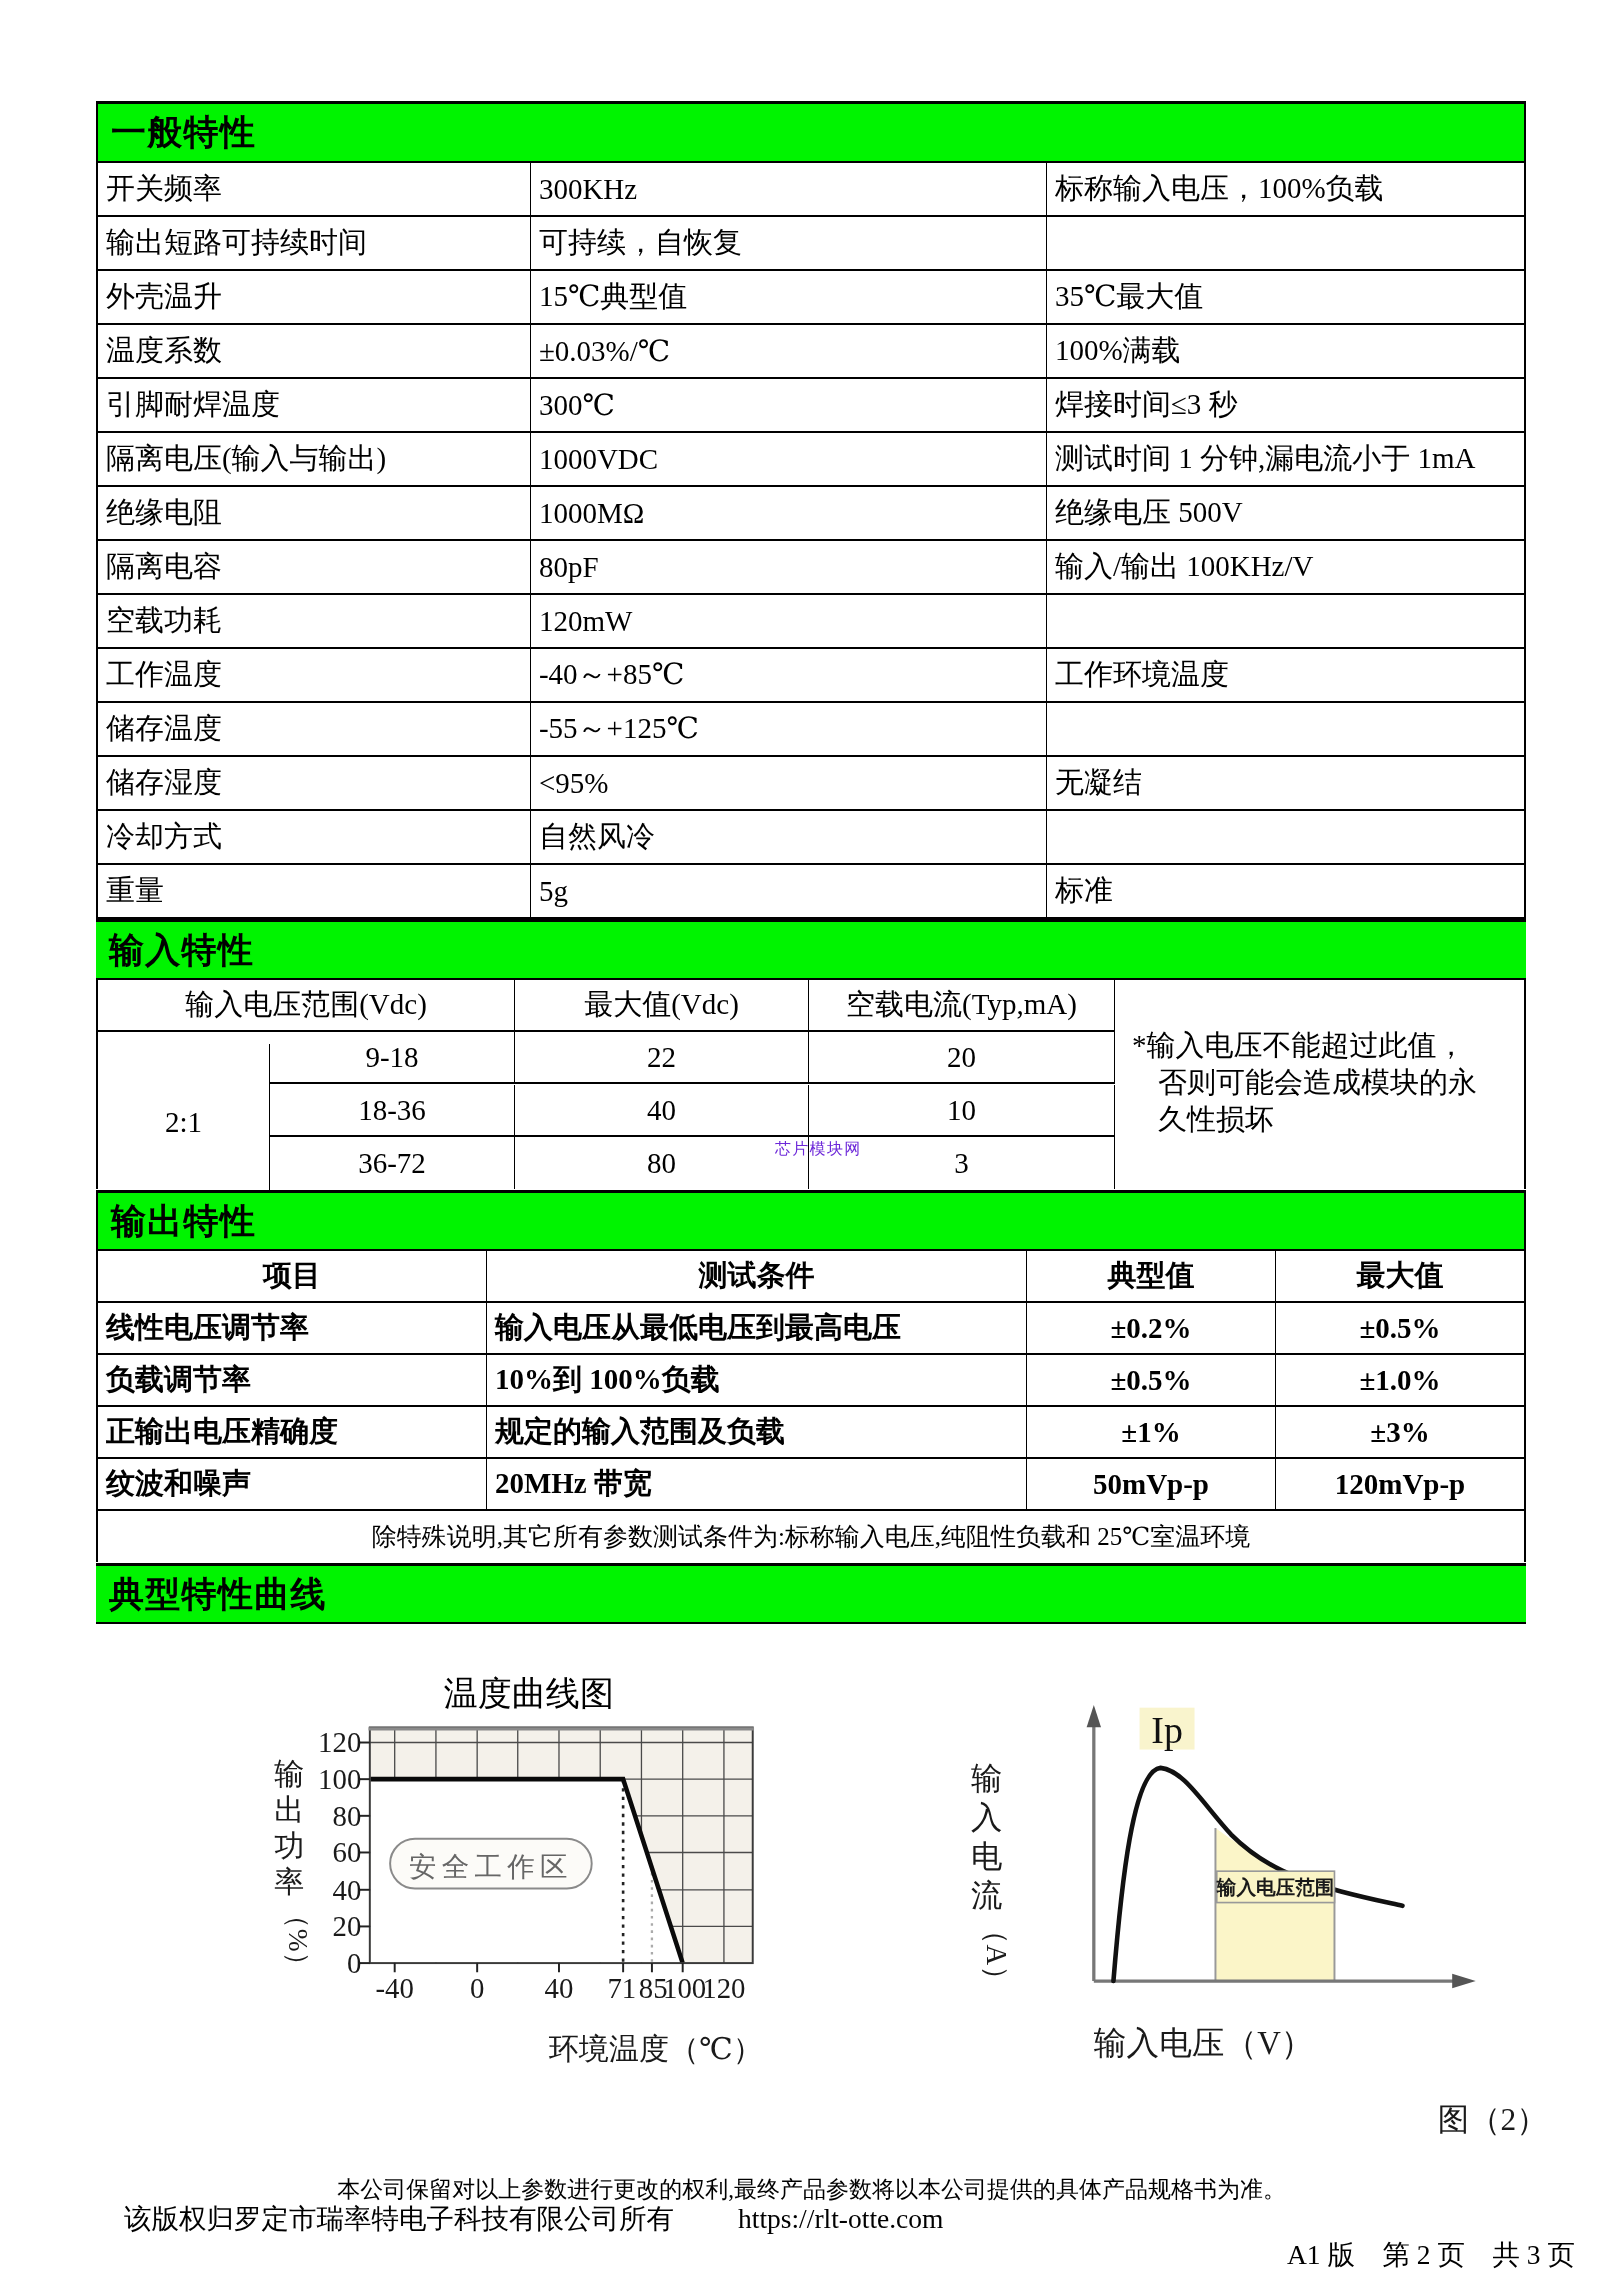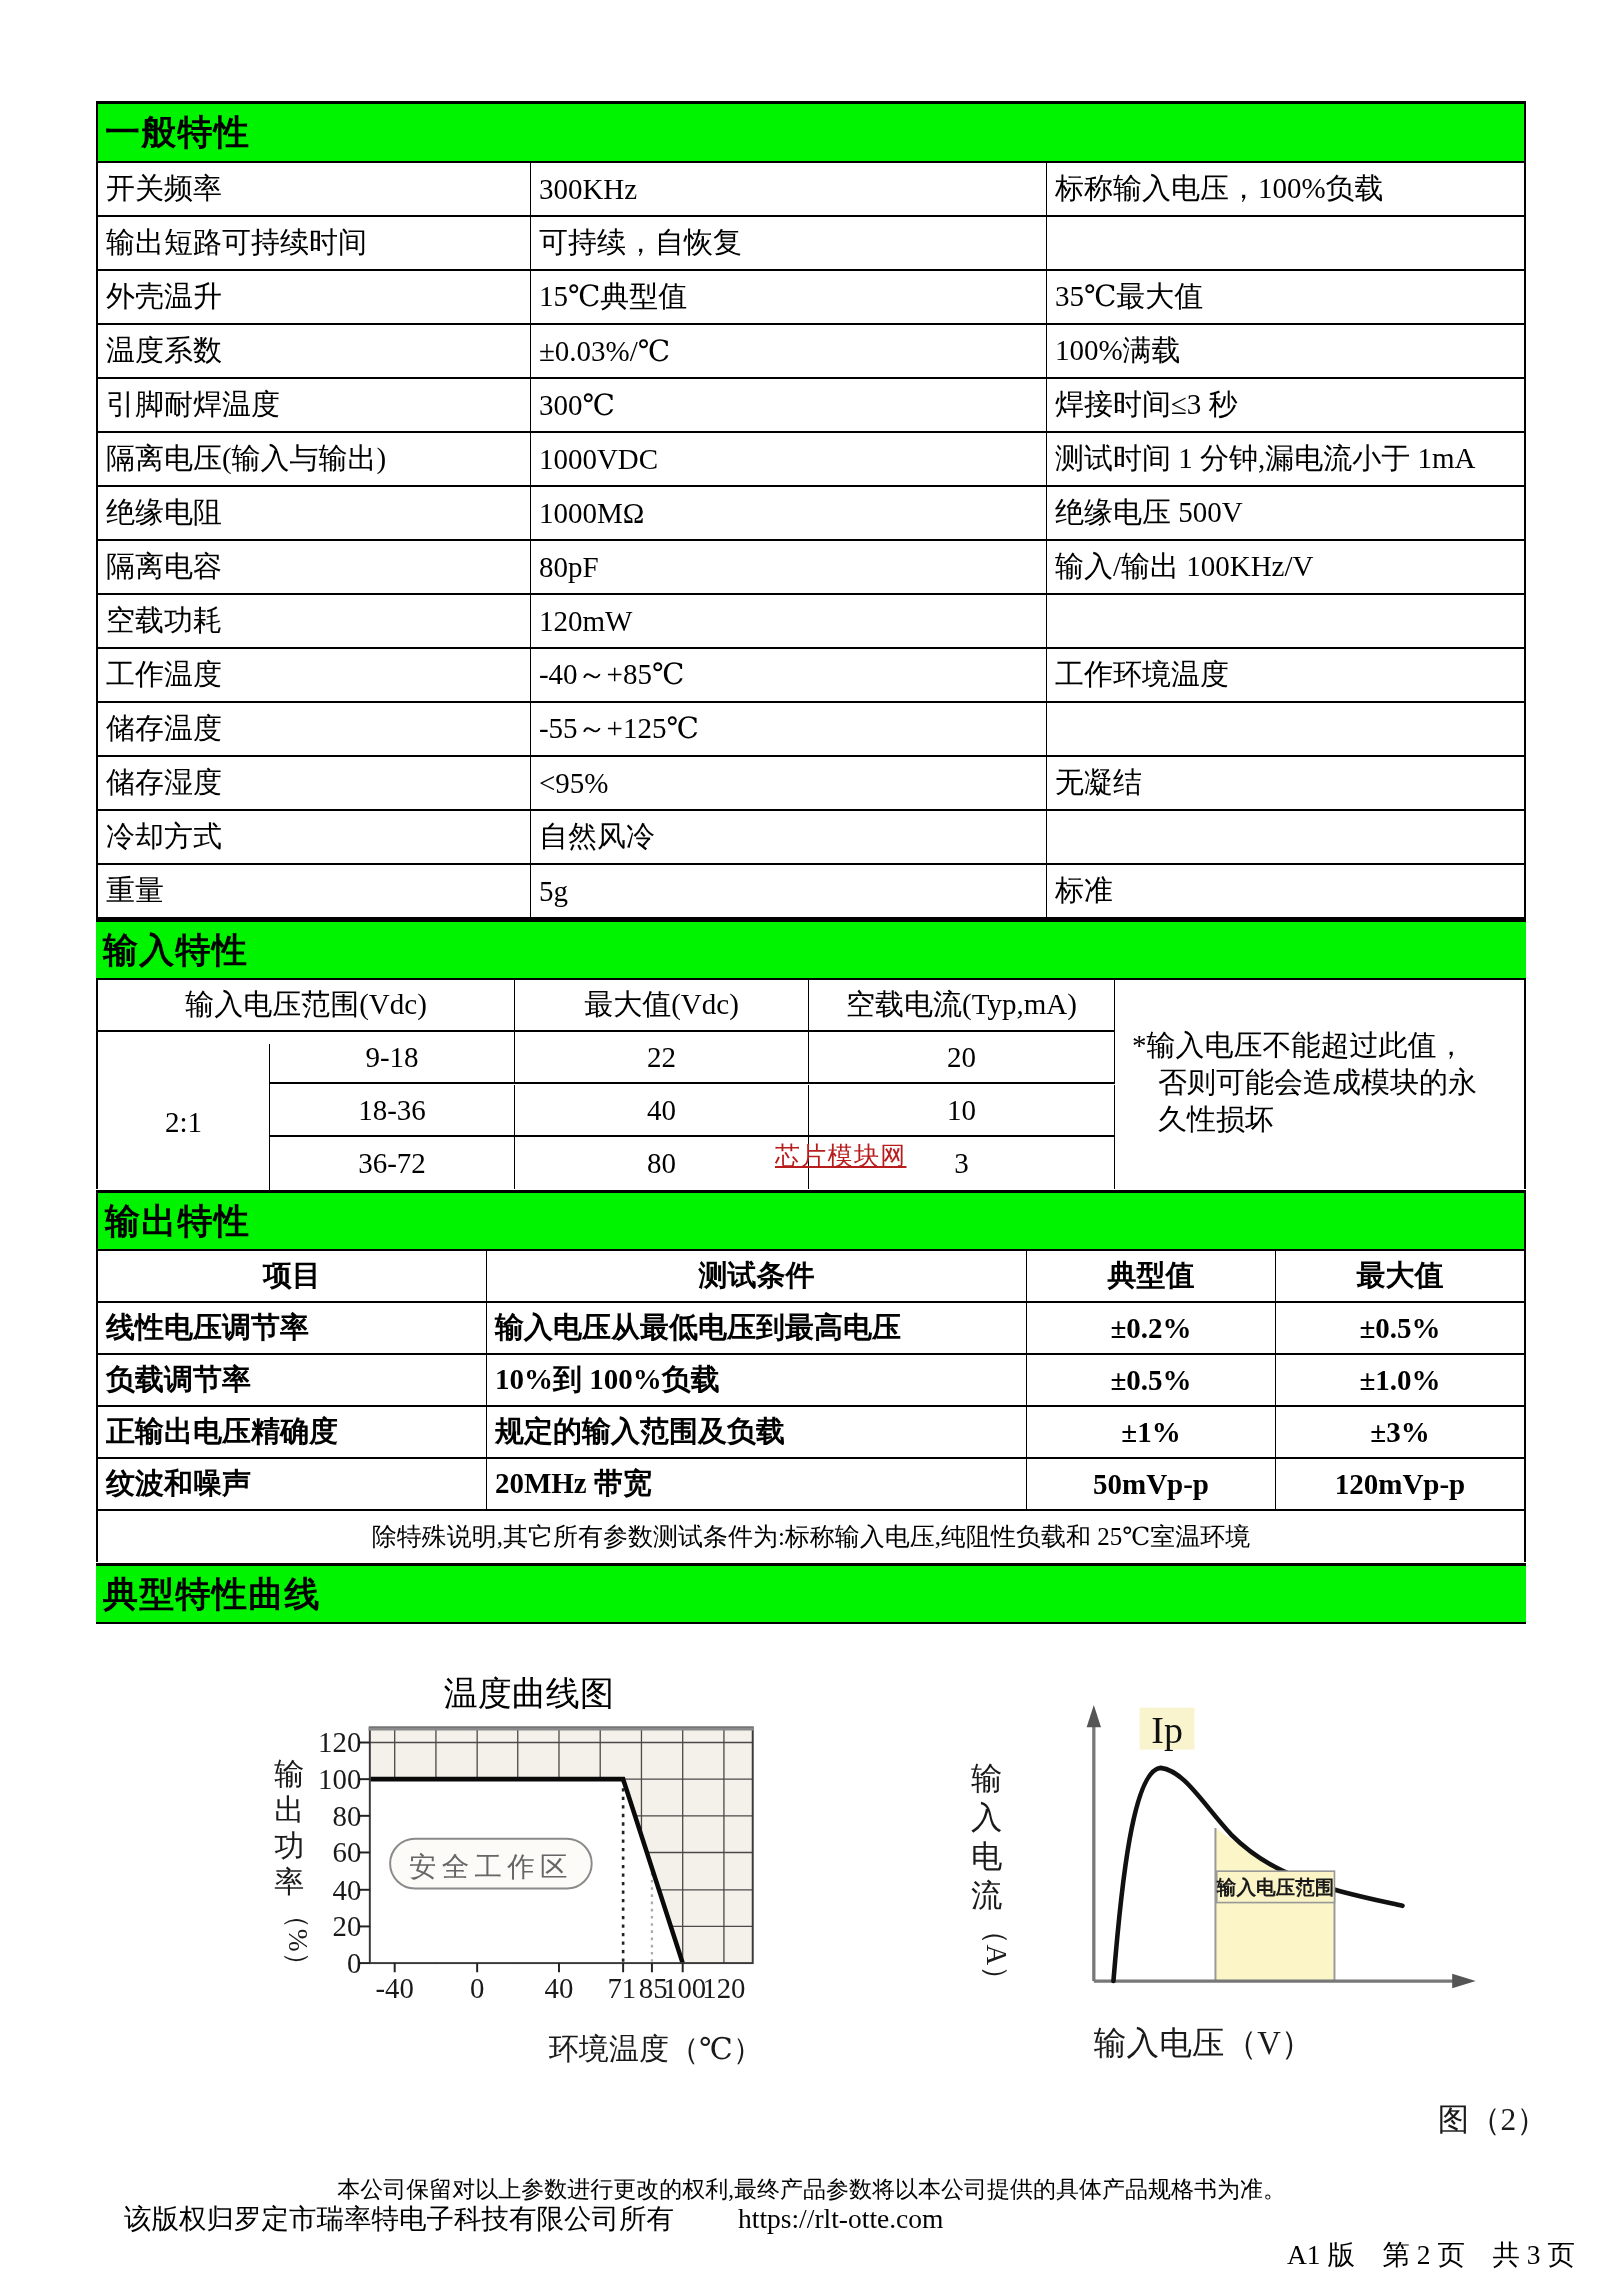--- a/index.html
+++ b/index.html
@@ -2,21 +2,21 @@
 <html style="font-size:10.5px"><head>
 <meta charset="utf-8">
 <style>
   html,body{margin:0;padding:0;background:#fff;}
   .page{position:relative;width:1623px;height:2295px;background:#ffffff;overflow:hidden;
         font-family:"Liberation Serif","DejaVu Serif",serif;color:#000;}
   .abs{position:absolute;}
   
   .gbar{box-sizing:border-box;border-top:3.9px solid #000;border-bottom:2.6px solid #000;
         background:#00f400;display:flex;align-items:center;}
-  .gbar .t{font-size:35px;font-weight:700;padding-left:7px;letter-spacing:1.3px;}
+  .gbar .t{font-size:35px;font-weight:700;padding-left:13px;letter-spacing:1.3px;}
   
   .tbl{box-sizing:border-box;border-left:2px solid #000;border-right:2px solid #000;}
   .row{display:flex;box-sizing:border-box;height:54px;border-bottom:2px solid #000;}
   .row.h80{height:52px;font-weight:bold;}
   .cell{box-sizing:border-box;display:flex;align-items:center;padding-left:7.9px;
         font-size:29px;border-right:1.3px solid #000;overflow:hidden;white-space:nowrap;}
   .cell.last{border-right:none;}
   .cell.ctr{justify-content:center;padding-left:0;}
   .gc1{width:433px;} .gc2{width:516px;} .gc3{flex:1;}
   .oc1{width:389px;} .oc2{width:540px;} .oc3{width:249px;} .oc4{flex:1;}
@@ -24,21 +24,21 @@
   .inwrap{box-sizing:border-box;position:absolute;border-left:2px solid #000;border-right:2px solid #000;}
   .acell{position:absolute;box-sizing:border-box;display:flex;align-items:center;justify-content:center;
          font-size:29px;border-right:1.3px solid #000;border-bottom:2px solid #000;white-space:nowrap;}
   .acell.nobb{border-bottom:none;}
   .notecell{position:absolute;box-sizing:border-box;font-size:29px;line-height:37px;
             padding:47px 6.5px 0 17px;}
   .notecell .nl{white-space:nowrap;}
   .notecell .ind{padding-left:26px;}
   .noterow{box-sizing:border-box;height:51px;display:flex;align-items:center;justify-content:center;
            font-size:25px;border-bottom:none;border-radius:10px;}
-  .watermark{position:absolute;font-size:25px;color:#b91c1c;letter-spacing:1.3px;pointer-events:none;text-decoration:underline;}
+  .watermark{position:absolute;font-size:16px;color:#6d28d9;letter-spacing:1.3px;pointer-events:none;}
   .foot1{position:absolute;left:0;width:1623px;text-align:center;font-size:23px;}
   .foot2{position:absolute;font-size:27.5px;white-space:nowrap;}
   svg text{font-family:"Liberation Serif","DejaVu Serif",serif;}
 </style>
 </head>
 <body>
 
 <div class="page">
 
   <div class="abs tbl" style="left:96px;top:101px;width:1430px;">

